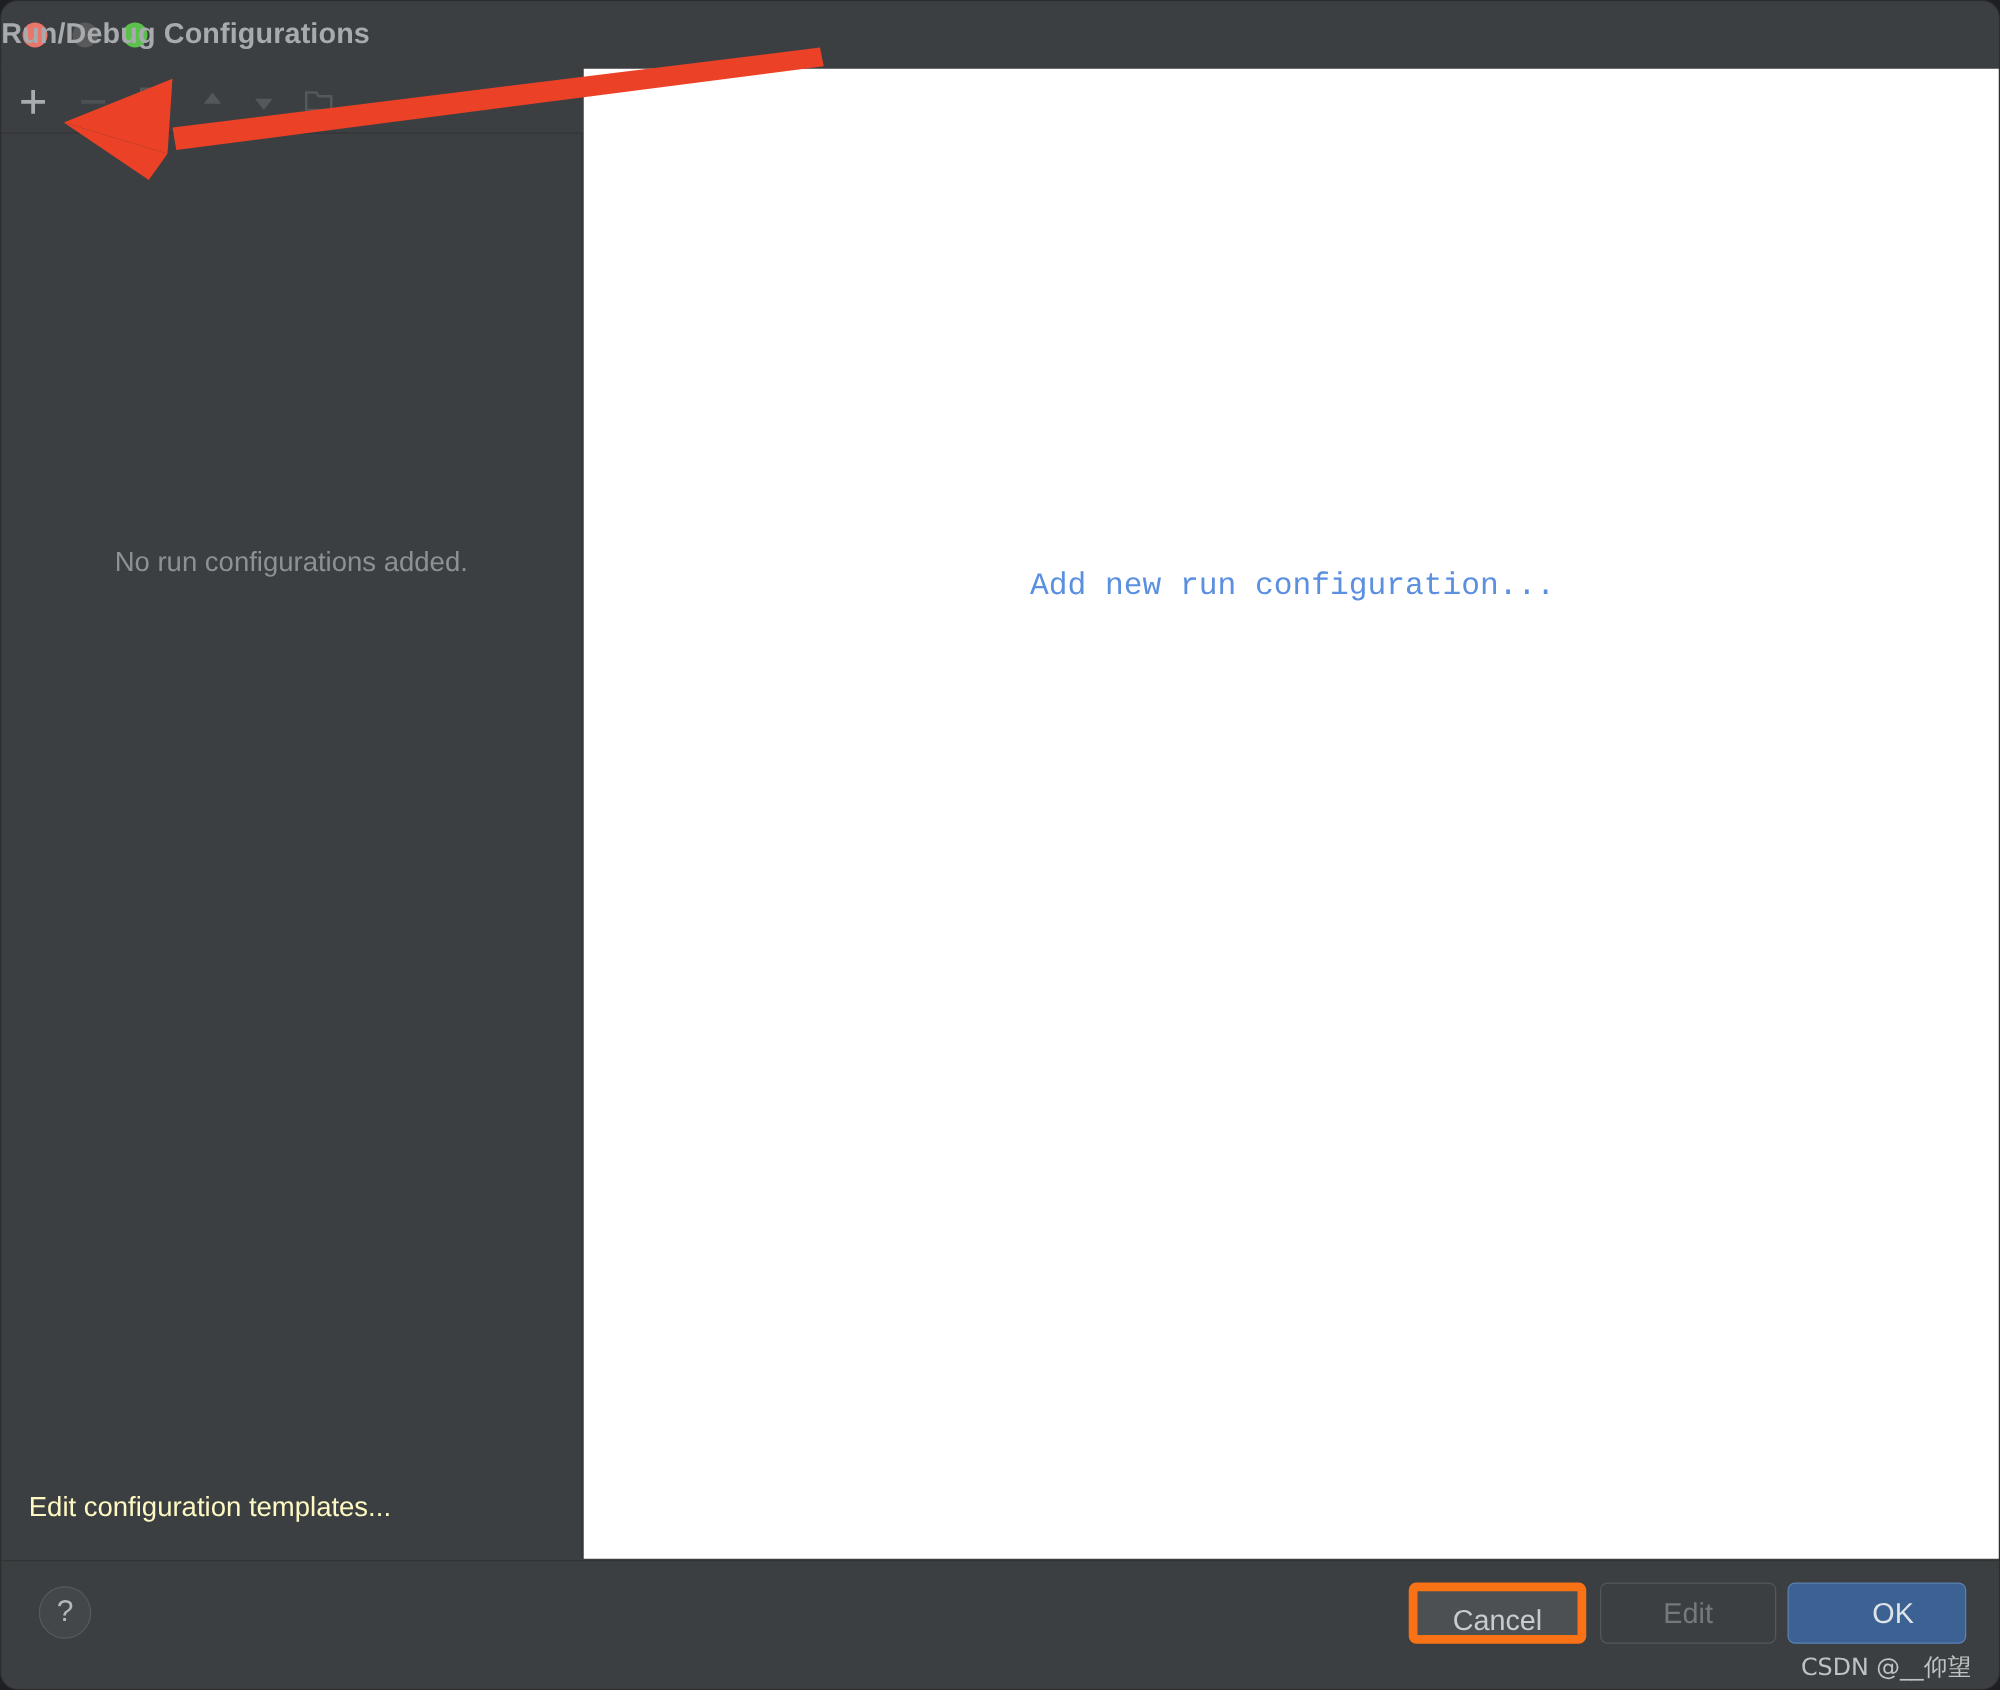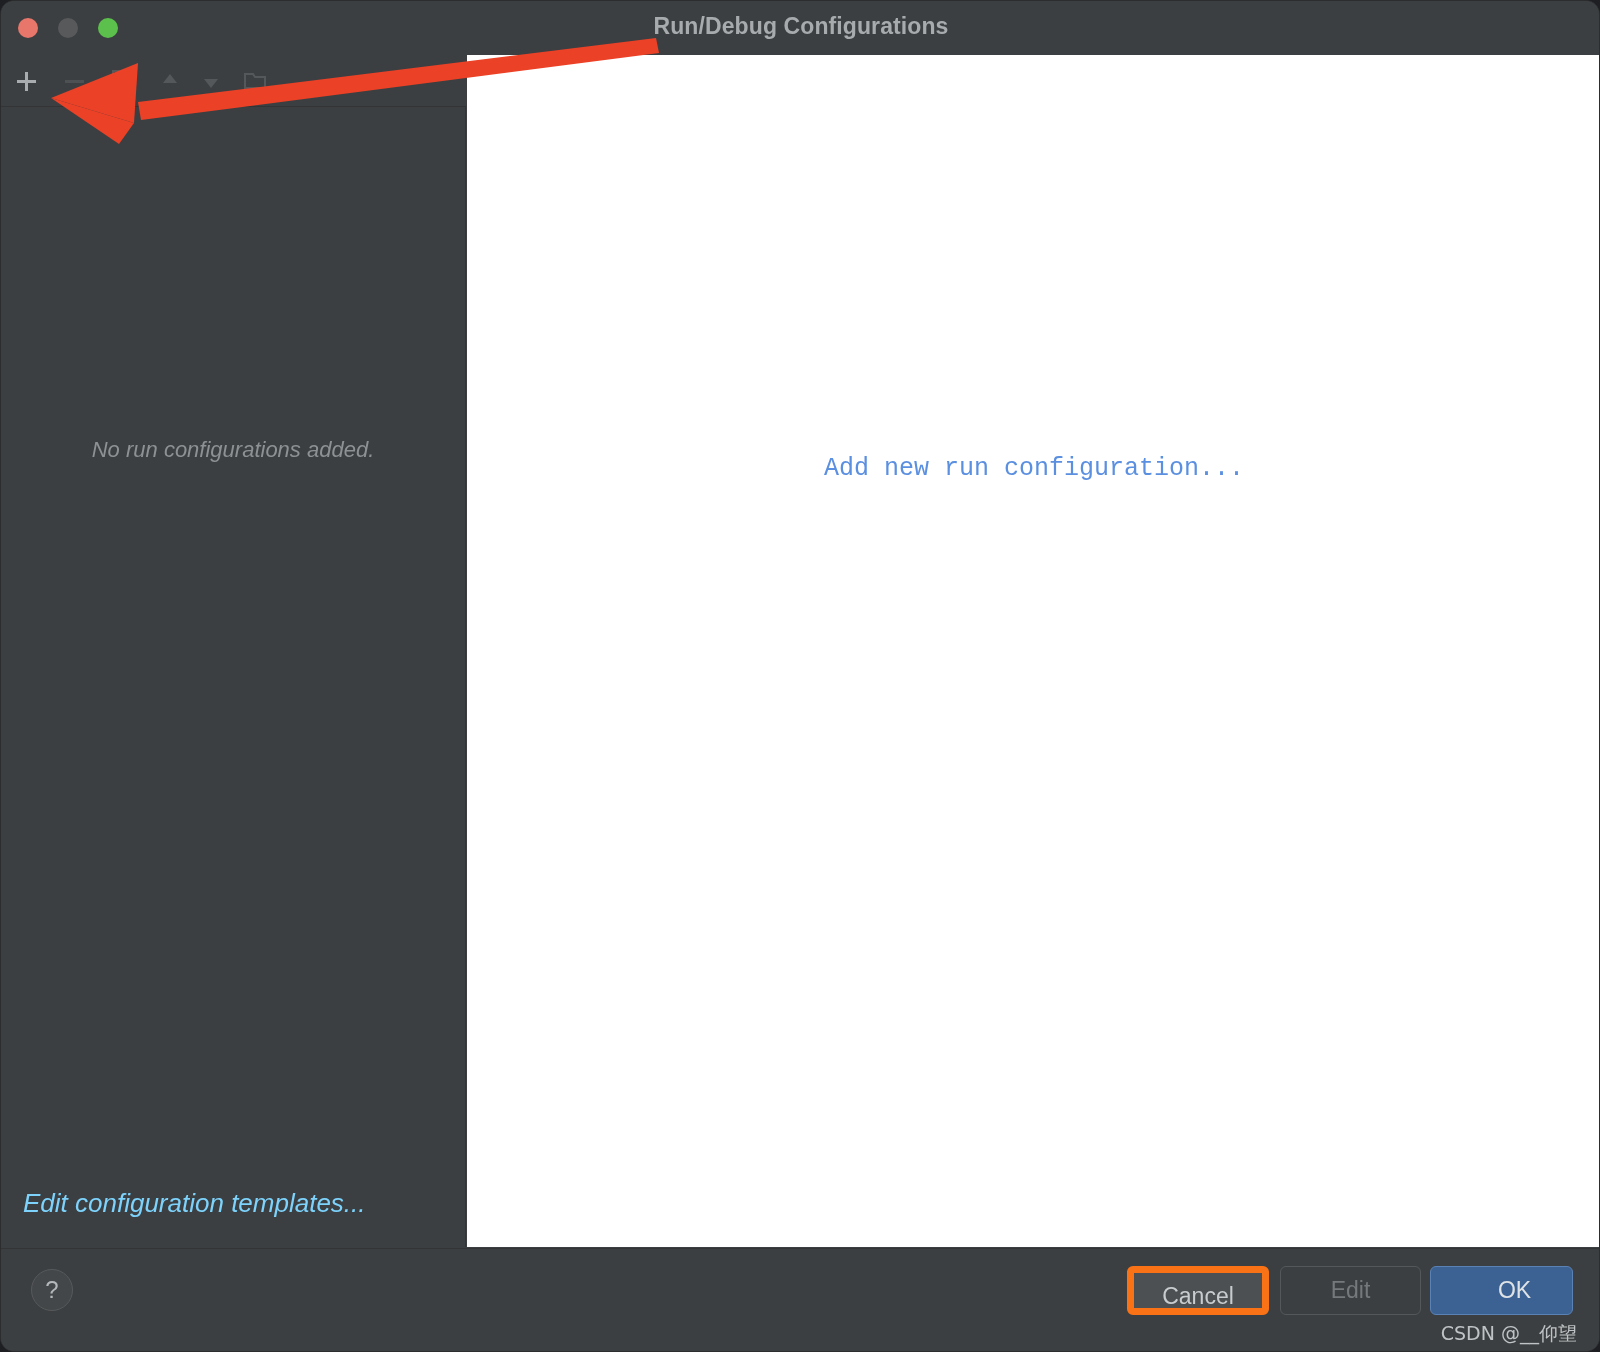--- a/index.html
+++ b/index.html
@@ -45,21 +45,21 @@
   }
   .traffic.close { left: 17px; background: #e8766b; }
   .traffic.min   { left: 57px; background: #57595b; }
   .traffic.max   { left: 97px; background: #5cc14c; }
 
   .window-title {
     position: absolute;
     left: 0;
     top: 12px;
     width: 1600px;
-    text-align: center;
+    text-align: left;
     font-size: 23px;
     font-weight: bold;
     color: #a8abad;
     letter-spacing: 0.1px;
   }
 
   
   .left-toolbar {
     position: absolute;
     left: 0;
@@ -88,21 +88,20 @@
   
   .left-panel {
     position: absolute;
     left: 0;
     top: 106px;
     width: 465px;
     height: 1140px;
     background: #3c3f41;
     border-right: 1px solid #323436;
     box-sizing: border-box;
-    font-style: italic;
   }
   .right-panel {
     position: absolute;
     left: 466px;
     top: 54px;
     width: 1134px;
     height: 1192px;
     background: #ffffff;
     font-family: Liberation Mono, monospace;
   }
@@ -143,22 +142,22 @@
   }
   .empty-right .sub {
     font-size: 23px;
     color: #8d9194;
   }
 
   .edit-templates {
     position: absolute;
     left: 22px;
     bottom: 28px;
-    font-size: 26px;
-    color: #7dd3fc;
+    font-size: 22px;
+    color: #fef9c3;
     cursor: pointer;
   }
 
   
   .bottom-bar {
     position: absolute;
     left: 0;
     top: 1247px;
     width: 1600px;
     height: 105px;

